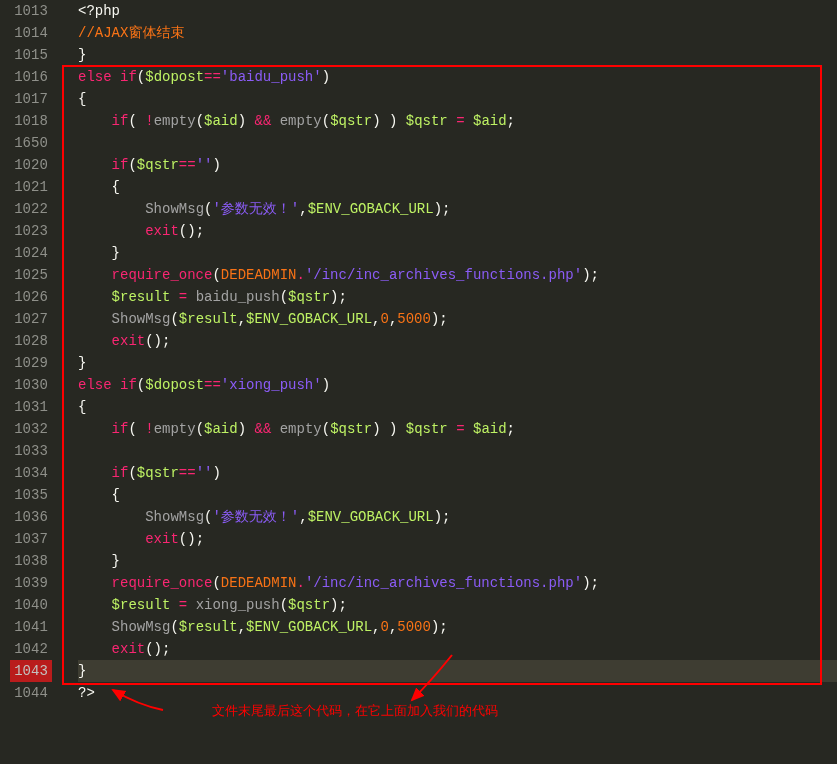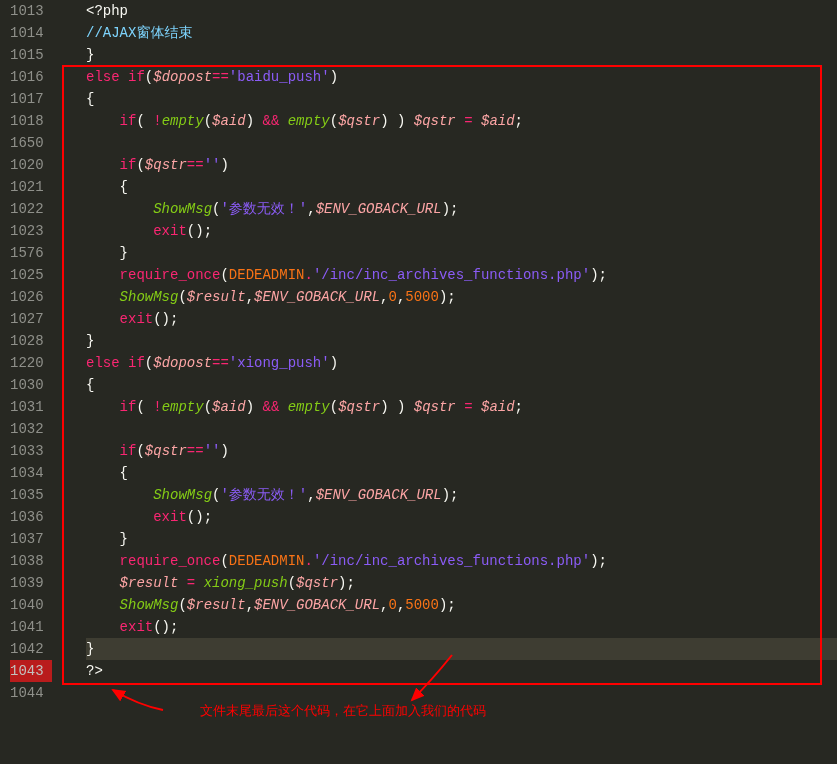--- a/index.html
+++ b/index.html
@@ -13,67 +13,67 @@
   height: 764px;
   overflow: hidden;
 }
 .editor {
   display: flex;
   height: 100%;
 }
 .gutter {
   background: #272822;
   color: #8f908a;
-  text-align: left;
+  text-align: center;
   padding: 0 10px 0 10px;
   user-select: none;
   flex-shrink: 0;
   width: 62px;
 }
 .gutter .ln {
   height: 22px;
 }
 .gutter .ln.active {
   background: #b91c1c;
   color: #c2c2bf;
 }
 .code {
   position: relative;
   flex: 1;
-  padding-left: 24px;
+  padding-left: 16px;
 }
 .line {
   height: 22px;
   white-space: pre;
 }
 .line.active {
   background: #3e3d32;
 }
 .c-keyword { color: #f92672; }
-.c-var { color: #fca5a5; font-style: italic; }
+.c-var { color: #bef264; }
 .c-string { color: #8b5cf6; }
-.c-func { color: #84cc16; font-style: italic; }
+.c-func { color: #a3a3a3; }
 .c-const { color: #f97316; }
-.c-comment { color: #7dd3fc; }
+.c-comment { color: #f97316; }
 .c-paren { color: #f8f8f2; }
 .c-punc { color: #f8f8f2; }
 .c-plain { color: #f8f8f2; }
 
 .highlight-box {
   position: absolute;
   border: 2px solid #ff0000;
   left: 0px;
   top: 65px;
   width: 760px;
   height: 620px;
   pointer-events: none;
 }
 .annotation {
   position: absolute;
-  left: 138px;
+  left: 150px;
   top: 700px;
   color: #ff0000;
   font-size: 13px;
   font-family: sans-serif;
 }
 .arrow1 {
   position: absolute;
   left: 340px;
   top: 650px;
   pointer-events: none;
@@ -94,26 +94,26 @@
       <div class="ln">1014</div>
       <div class="ln">1015</div>
       <div class="ln">1016</div>
       <div class="ln">1017</div>
       <div class="ln">1018</div>
       <div class="ln">1650</div>
       <div class="ln">1020</div>
       <div class="ln">1021</div>
       <div class="ln">1022</div>
       <div class="ln">1023</div>
-      <div class="ln">1576</div>
+      <div class="ln">1024</div>
       <div class="ln">1025</div>
       <div class="ln">1026</div>
       <div class="ln">1027</div>
       <div class="ln">1028</div>
-      <div class="ln">1220</div>
+      <div class="ln">1029</div>
       <div class="ln">1030</div>
       <div class="ln">1031</div>
       <div class="ln">1032</div>
       <div class="ln">1033</div>
       <div class="ln">1034</div>
       <div class="ln">1035</div>
       <div class="ln">1036</div>
       <div class="ln">1037</div>
       <div class="ln">1038</div>
       <div class="ln">1039</div>
@@ -130,20 +130,21 @@
       <div class="line"><span class="c-keyword">else</span><span class="c-plain"> </span><span class="c-keyword">if</span><span class="c-paren">(</span><span class="c-var">$dopost</span><span class="c-keyword">==</span><span class="c-string">'baidu_push'</span><span class="c-paren">)</span></div>
       <div class="line"><span class="c-paren">{</span></div>
       <div class="line"><span class="c-plain">    </span><span class="c-keyword">if</span><span class="c-paren">( </span><span class="c-keyword">!</span><span class="c-func">empty</span><span class="c-paren">(</span><span class="c-var">$aid</span><span class="c-paren">) </span><span class="c-keyword">&amp;&amp;</span><span class="c-plain"> </span><span class="c-func">empty</span><span class="c-paren">(</span><span class="c-var">$qstr</span><span class="c-paren">) ) </span><span class="c-var">$qstr</span><span class="c-plain"> </span><span class="c-keyword">=</span><span class="c-plain"> </span><span class="c-var">$aid</span><span class="c-punc">;</span></div>
       <div class="line"></div>
       <div class="line"><span class="c-plain">    </span><span class="c-keyword">if</span><span class="c-paren">(</span><span class="c-var">$qstr</span><span class="c-keyword">==</span><span class="c-string">''</span><span class="c-paren">)</span></div>
       <div class="line"><span class="c-plain">    </span><span class="c-paren">{</span></div>
       <div class="line"><span class="c-plain">        </span><span class="c-func">ShowMsg</span><span class="c-paren">(</span><span class="c-string">'参数无效！'</span><span class="c-punc">,</span><span class="c-var">$ENV_GOBACK_URL</span><span class="c-paren">)</span><span class="c-punc">;</span></div>
       <div class="line"><span class="c-plain">        </span><span class="c-keyword">exit</span><span class="c-paren">()</span><span class="c-punc">;</span></div>
       <div class="line"><span class="c-plain">    </span><span class="c-paren">}</span></div>
       <div class="line"><span class="c-plain">    </span><span class="c-keyword">require_once</span><span class="c-paren">(</span><span class="c-const">DEDEADMIN</span><span class="c-keyword">.</span><span class="c-string">'/inc/inc_archives_functions.php'</span><span class="c-paren">)</span><span class="c-punc">;</span></div>
+      <div class="line"><span class="c-plain">    </span><span class="c-var">$result</span><span class="c-plain"> </span><span class="c-keyword">=</span><span class="c-plain"> </span><span class="c-func">baidu_push</span><span class="c-paren">(</span><span class="c-var">$qstr</span><span class="c-paren">)</span><span class="c-punc">;</span></div>
       <div class="line"><span class="c-plain">    </span><span class="c-func">ShowMsg</span><span class="c-paren">(</span><span class="c-var">$result</span><span class="c-punc">,</span><span class="c-var">$ENV_GOBACK_URL</span><span class="c-punc">,</span><span class="c-const">0</span><span class="c-punc">,</span><span class="c-const">5000</span><span class="c-paren">)</span><span class="c-punc">;</span></div>
       <div class="line"><span class="c-plain">    </span><span class="c-keyword">exit</span><span class="c-paren">()</span><span class="c-punc">;</span></div>
       <div class="line"><span class="c-paren">}</span></div>
       <div class="line"><span class="c-keyword">else</span><span class="c-plain"> </span><span class="c-keyword">if</span><span class="c-paren">(</span><span class="c-var">$dopost</span><span class="c-keyword">==</span><span class="c-string">'xiong_push'</span><span class="c-paren">)</span></div>
       <div class="line"><span class="c-paren">{</span></div>
       <div class="line"><span class="c-plain">    </span><span class="c-keyword">if</span><span class="c-paren">( </span><span class="c-keyword">!</span><span class="c-func">empty</span><span class="c-paren">(</span><span class="c-var">$aid</span><span class="c-paren">) </span><span class="c-keyword">&amp;&amp;</span><span class="c-plain"> </span><span class="c-func">empty</span><span class="c-paren">(</span><span class="c-var">$qstr</span><span class="c-paren">) ) </span><span class="c-var">$qstr</span><span class="c-plain"> </span><span class="c-keyword">=</span><span class="c-plain"> </span><span class="c-var">$aid</span><span class="c-punc">;</span></div>
       <div class="line"></div>
       <div class="line"><span class="c-plain">    </span><span class="c-keyword">if</span><span class="c-paren">(</span><span class="c-var">$qstr</span><span class="c-keyword">==</span><span class="c-string">''</span><span class="c-paren">)</span></div>
       <div class="line"><span class="c-plain">    </span><span class="c-paren">{</span></div>
       <div class="line"><span class="c-plain">        </span><span class="c-func">ShowMsg</span><span class="c-paren">(</span><span class="c-string">'参数无效！'</span><span class="c-punc">,</span><span class="c-var">$ENV_GOBACK_URL</span><span class="c-paren">)</span><span class="c-punc">;</span></div>

